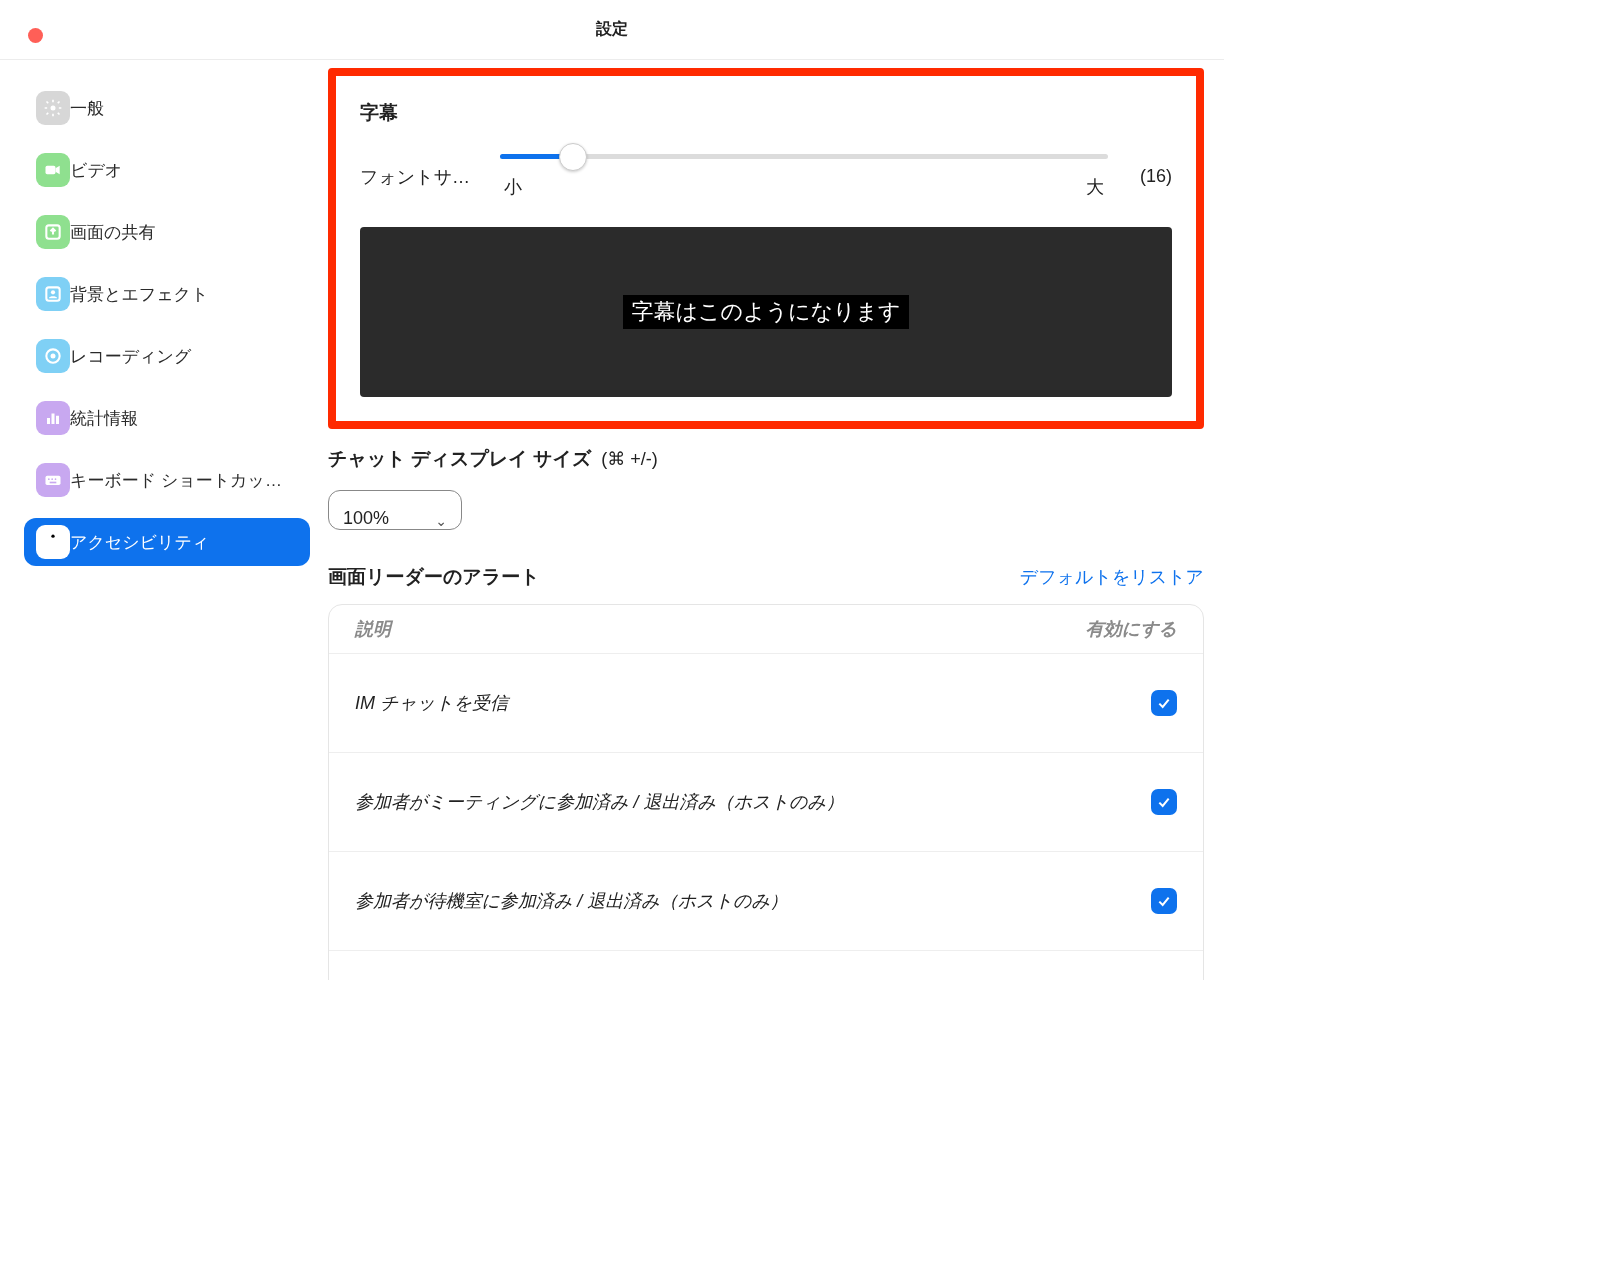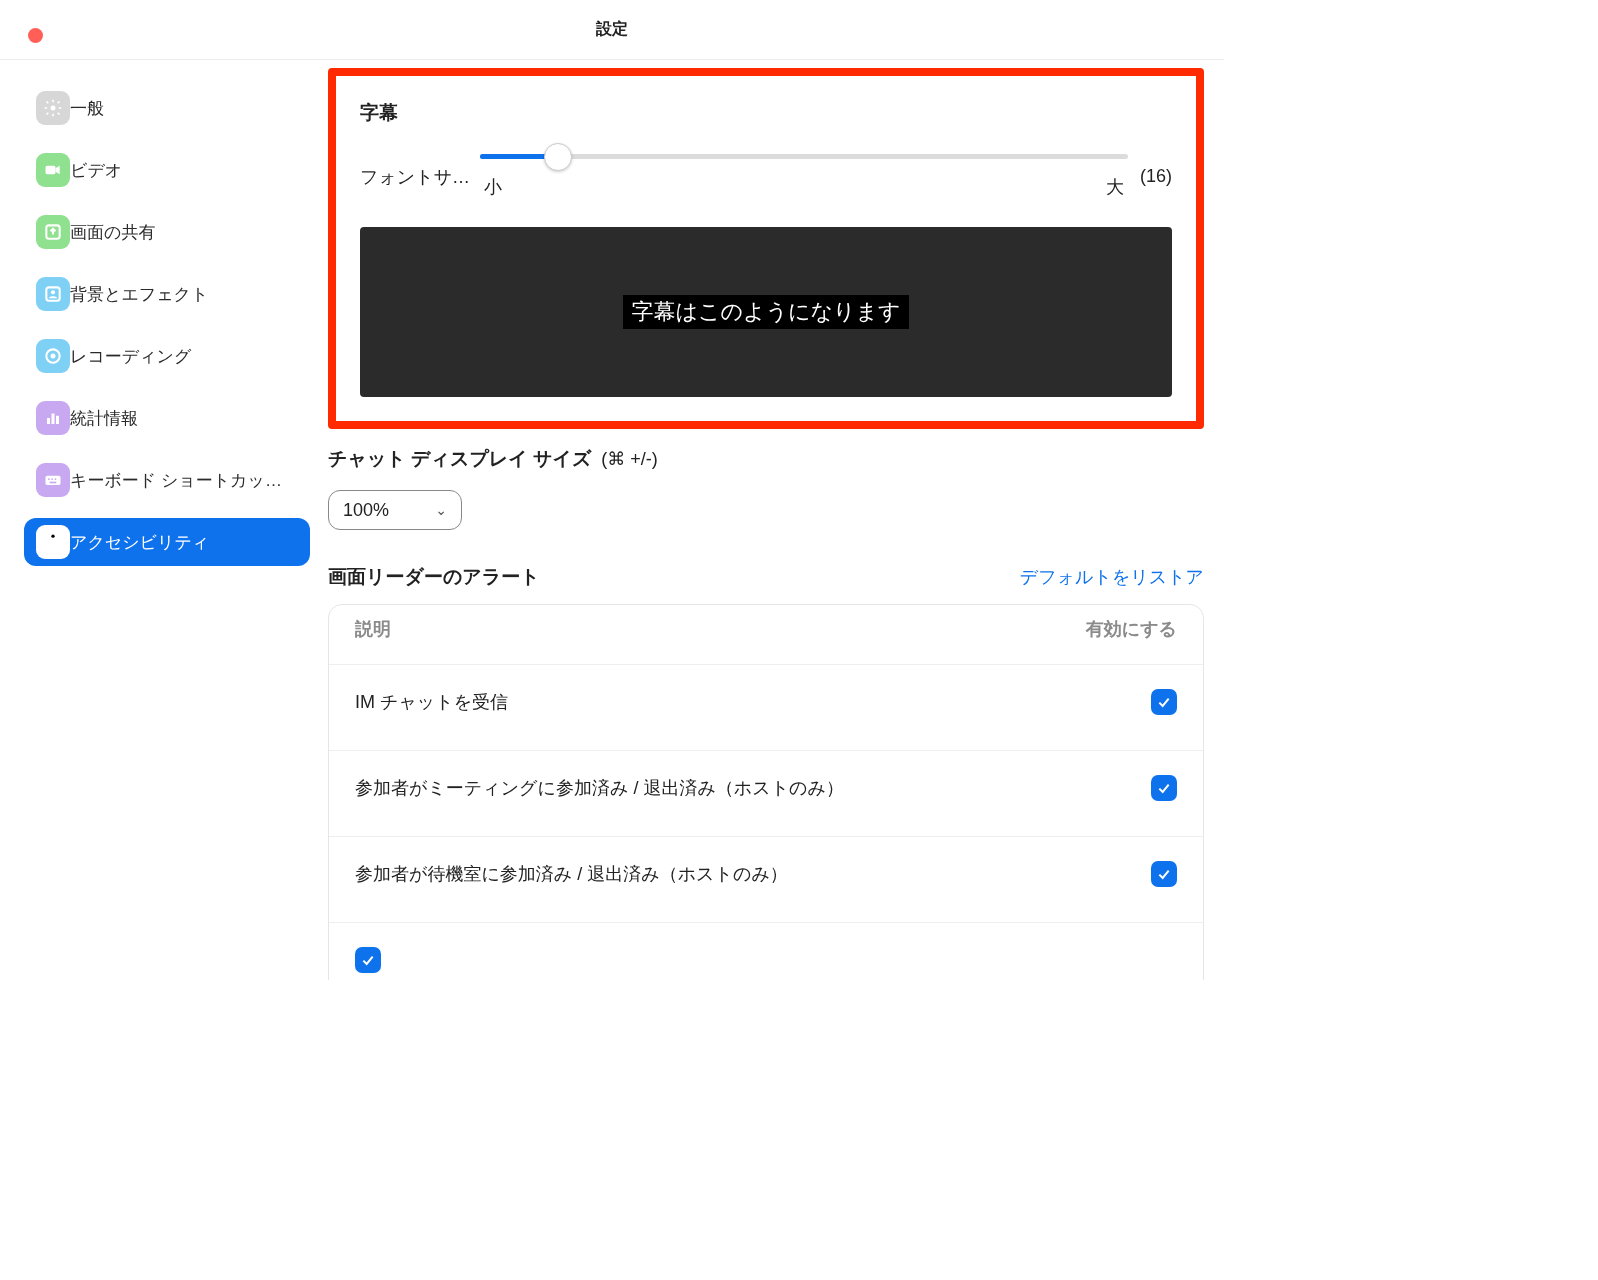--- a/index.html
+++ b/index.html
@@ -71,20 +71,21 @@
     margin-right: 0;
   }
   .section-title {
     font-size: 19px;
     font-weight: 700;
     margin-bottom: 28px;
   }
   .slider-row {
     display: flex;
     align-items: center;
+    gap: 20px;
   }
   .slider-label {
     width: 120px;
     font-size: 18px;
     white-space: nowrap;
     overflow: hidden;
     text-overflow: ellipsis;
   }
   .slider-wrap {
     flex: 1;
@@ -147,57 +148,57 @@
     align-items: center;
     gap: 10px;
   }
   .section-label .hint { font-weight: 400; font-size: 18px; }
   .dropdown {
     border: 1px solid #888;
     border-radius: 12px;
     height: 40px;
     width: 134px;
     display: flex;
-    align-items: center;
+    align-items: flex-end;
     justify-content: space-between;
     padding: 0 14px;
     font-size: 18px;
     cursor: pointer;
   }
   .chev { font-size: 14px; color: #555; }
   .alerts-header-row {
     display: flex;
     align-items: center;
     justify-content: space-between;
     margin-top: 34px;
     margin-bottom: 14px;
   }
   .alerts-title { font-size: 19px; font-weight: 700; }
   .restore-link { color: #0e72ed; font-size: 18px; cursor: pointer; }
   .alerts-table {
     border: 1px solid #e5e5e5;
     border-radius: 14px;
     overflow: hidden;
+    font-style: italic;
   }
   .alerts-head {
     display: flex;
     justify-content: space-between;
     padding: 12px 26px;
     color: #8a8a8a;
     font-size: 18px;
     font-weight: 600;
   }
   .alerts-row {
     display: flex;
     justify-content: space-between;
     align-items: center;
-    padding: 24px 26px;
+    padding: 36px 26px;
     border-top: 1px solid #eee;
     font-size: 18px;
-    margin-top: 11px;
   }
   .alerts-row:first-of-type { border-top: 1px solid #eee; }
   .checkbox {
     width: 26px; height: 26px;
     background: #0e72ed;
     border-radius: 7px;
     display: flex; align-items: center; justify-content: center;
     cursor: pointer;
   }
   .checkbox svg { width: 16px; height: 16px; stroke: #fff; stroke-width: 3; fill: none; }

